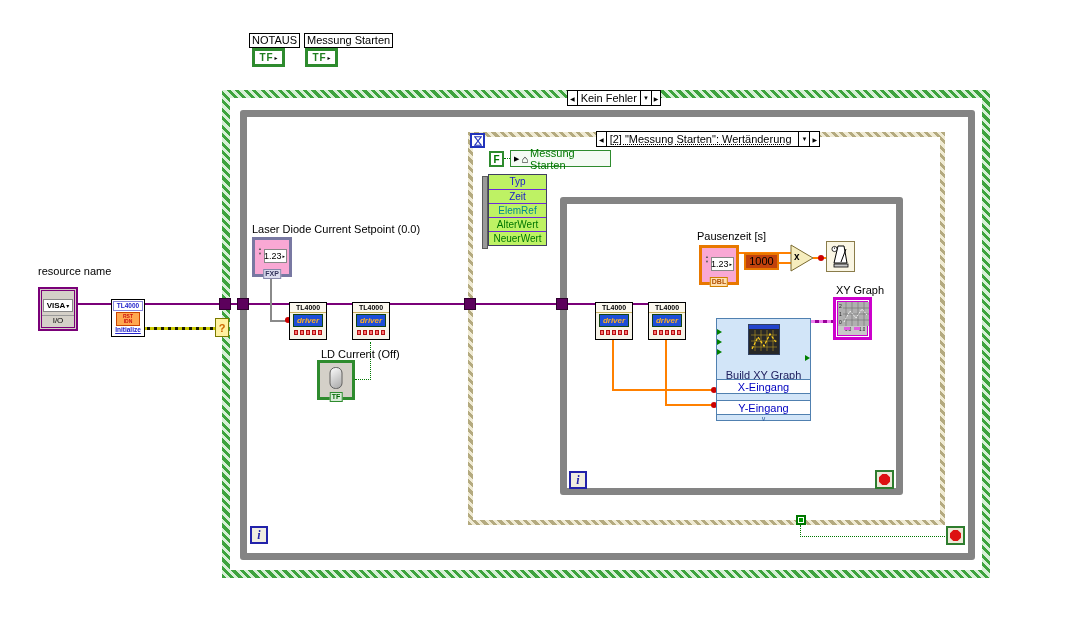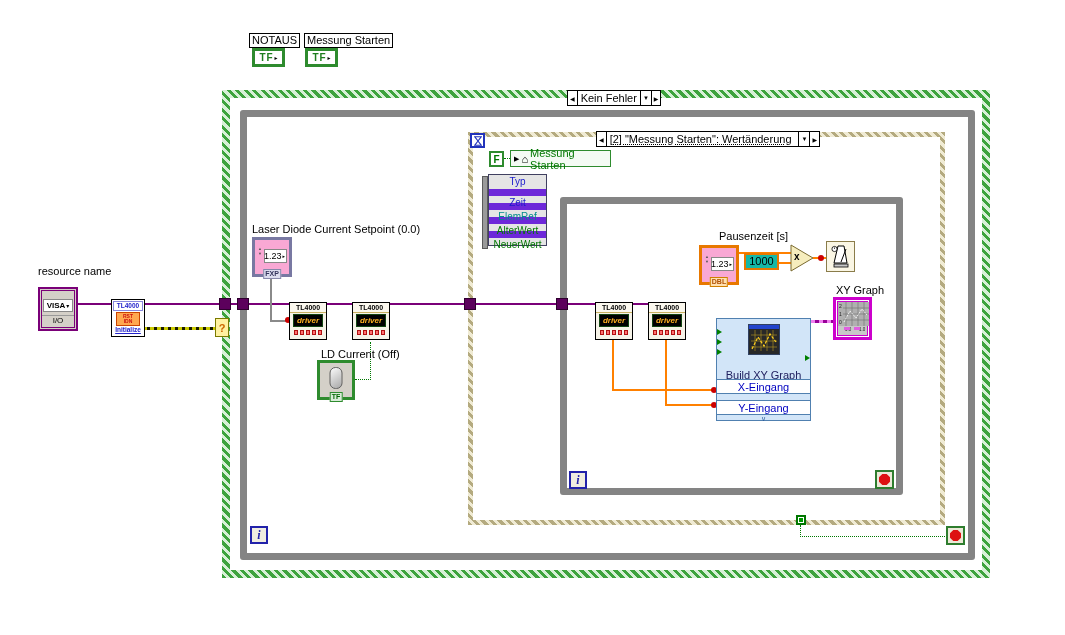--- a/index.html
+++ b/index.html
@@ -34,35 +34,35 @@
   .num{position:absolute;width:40px;height:40px;border:3px solid #7878a2;background:#f9a8d4}
   .spin{position:absolute;left:1px;top:6px;width:8px;display:flex;flex-direction:column;align-items:center;font-size:4px;color:#555;line-height:5px}
   .nval{position:absolute;left:9px;top:9px;right:2px;height:14px;background:#fff;border:1px solid #888;
         font-size:9px;display:flex;align-items:center;justify-content:flex-end;padding-right:1px}
   .nval .oarrow{font-size:5px;margin-left:1px}
   .plate{position:absolute;bottom:-5px;left:50%;transform:translateX(-50%);font-weight:bold;font-size:7px;line-height:8px;
          padding:0 1px;border:1px solid #8888aa;background:#dcdcee;color:#33335c}
   
   .dvi{position:absolute;width:38px;height:38px;border:1px solid #000;background:#f6f3e8}
   .dvi .h{height:10px;font-weight:bold;font-size:7px;text-align:center;line-height:10px;background:#fbf8ee;border-bottom:1px solid #c8b060}
-  .dvi .g{margin:1px 3px 0;height:13px;background:#000000;border:1px solid #114411;color:#ffb020;
+  .dvi .g{margin:1px 3px 0;height:13px;background:#1d4ed8;border:1px solid #114411;color:#ffb020;
           font-style:italic;font-weight:bold;font-size:8px;text-align:center;line-height:11px}
   .dvi .dots{display:flex;justify-content:center;gap:2px;margin-top:3px}
   .dvi .dots i{width:4px;height:5px;background:#ff7070;border:1px solid #b01010}
   .ivi{position:absolute;width:34px;height:38px;border:1px solid #000;background:#fff;text-align:center}
   .ivi .h{font-weight:bold;font-size:6.5px;line-height:8px;color:#2222cc;border:1px solid #8888dd;margin:1px 1px 0}
   .ivi .badge{margin:1px auto 0;width:24px;background:#ffa850;border:1px solid #cc4400;color:#cc1111;
               font-weight:bold;font-size:5px;line-height:5px;padding:1px 0}
   .ivi .n{font-weight:bold;font-size:6.5px;color:#2222cc;text-decoration:underline;line-height:8px}
   
   .fbox{position:absolute;width:15px;height:16px;border:2px solid #2e8b2e;background:#fff;color:#007700;
         font-weight:bold;font-size:10px;display:flex;align-items:center;justify-content:center}
   .locvar{position:absolute;height:17px;border:1px solid #2e8b2e;background:#f4fbf4;display:flex;align-items:center;gap:2px;padding:0 3px;font-size:11px}
-  .enode{position:absolute;width:59px;background:#e5e5e5;border:1px solid #404060}
-  .enode div{height:14px;border-top:7px solid #6d28d9;font-size:10px;line-height:14px;text-align:center}
+  .enode{position:absolute;width:59px;background:#bef264;border:1px solid #404060}
+  .enode div{height:14px;border-top:1px solid #6d28d9;font-size:10px;line-height:14px;text-align:center}
   .enode div:first-child{border-top:none}
   .bxy{position:absolute;width:95px;height:103px;background:#d2e5f8;border:1px solid #5080b0}
   .bxy .ttl{position:absolute;left:0;right:0;top:50px;text-align:center;font-size:11px;color:#202060}
   .bxy .row{position:absolute;left:0;right:0;height:15px;background:#fff;border-top:1px solid #5080b0;border-bottom:1px solid #5080b0;
             text-align:center;font-size:11px;line-height:14px;color:#0000c0}
   .garr{position:absolute;width:0;height:0;border-top:3px solid transparent;border-bottom:3px solid transparent;border-left:5px solid #008000}
   .rdot{position:absolute;width:6px;height:6px;border-radius:50%;background:#cc0000}
   .xyterm{position:absolute;width:39px;height:43px;border:3px solid #cc00cc;background:#fff;padding:1px}
   .xyterm .inner{border:1px solid #cc00cc;height:100%;position:relative;background:#c8c8c8}
   .toggle{position:absolute;left:50%;top:4px;transform:translateX(-50%);width:13px;height:22px;border-radius:6px;
@@ -239,33 +239,33 @@
 
   <div class="a" style="left:482px;top:176px;width:6px;height:73px;background:#9a9a9a;border:1px solid #5a5a5a"></div>
   <div class="enode" style="left:488px;top:174px">
     <div style="color:#1a1acc">Typ</div>
     <div style="color:#1a1acc">Zeit</div>
     <div style="color:#008c8c">ElemRef</div>
     <div style="color:#007700">AlterWert</div>
     <div style="color:#007700">NeuerWert</div>
   </div>
 
-  <div class="lbl" style="left:719px;top:230px">Pausenzeit [s]</div>
+  <div class="lbl" style="left:697px;top:230px">Pausenzeit [s]</div>
   <div class="num" style="left:699px;top:245px;border-color:#e87800">
     <div class="spin">
       <span>▲</span>
         <span>▼</span>
     </div>
     <div class="nval">
       <span>1.23</span>
       <span class="oarrow">▸</span>
     </div>
     <div class="plate" style="background:#ffe0b0;border-color:#d08000;color:#b05000">DBL</div>
   </div>
-  <div class="a" style="left:744px;top:253px;width:35px;height:17px;border:2px solid #e87800;background:#14b8a6;text-align:center;font-size:11px;line-height:13px">1000</div>
+  <div class="a" style="left:744px;top:253px;width:35px;height:17px;border:2px solid #e87800;background:#c2410c;text-align:center;font-size:11px;line-height:13px">1000</div>
   <div class="a" style="left:790px;top:244px;width:24px;height:28px">
     <svg width="24" height="28" viewBox="0 0 24 28">
       <polygon points="1,1 1,27 23,14" fill="#f6edbd" stroke="#7a6a30" stroke-width="1"></polygon>
     </svg>
     <span class="a" style="left:4px;top:7px;font-weight:bold;font-size:10px">x</span>
   </div>
   <div class="a" style="left:826px;top:241px;width:29px;height:31px;border:1px solid #8a7c4a;background:#faf6e4;display:flex;align-items:center;justify-content:center">
     <svg width="21" height="25" viewBox="0 0 21 25">
       <path d="M8 2 h6 l3 17 h-13 z" fill="#fff" stroke="#000" stroke-width="1"></path>
       <line x1="11" y1="18" x2="16" y2="5" stroke="#000" stroke-width="1"></line>

